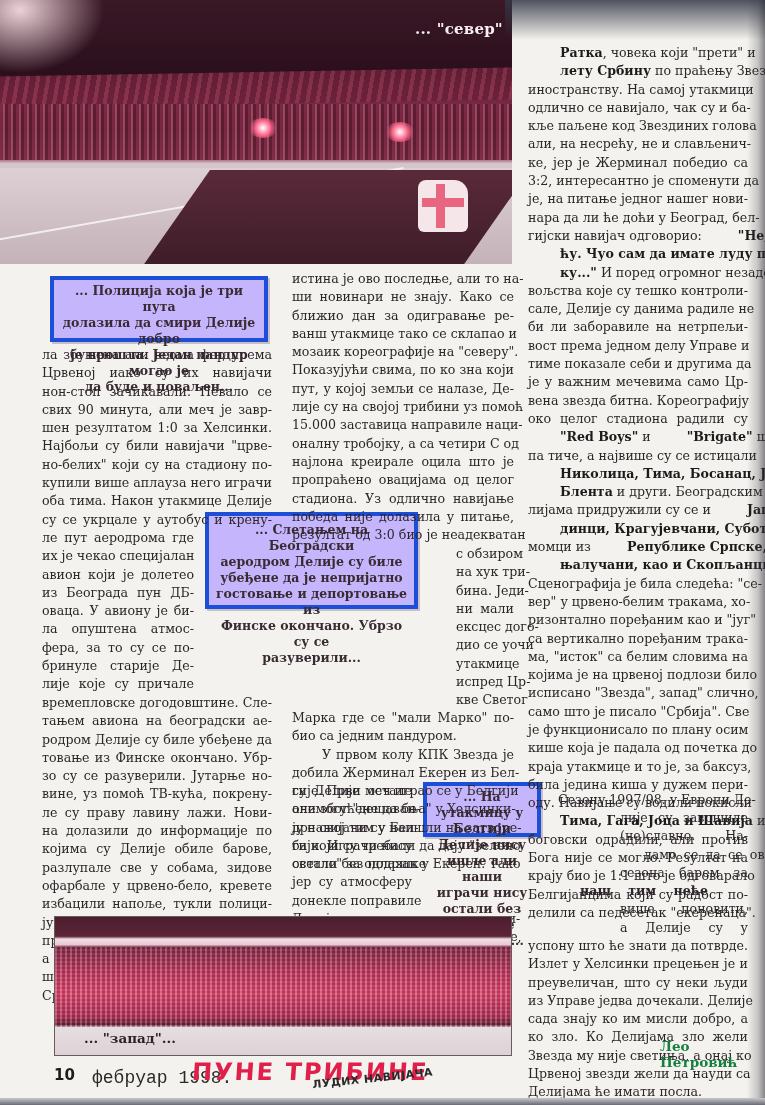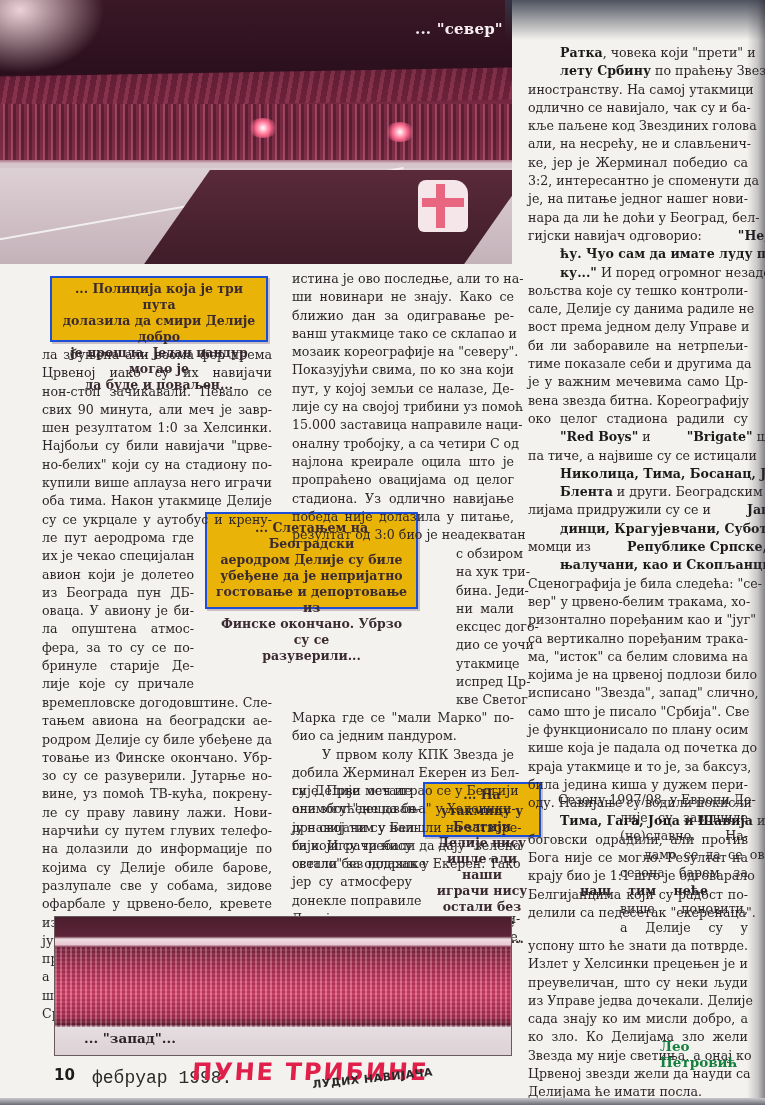--- a/index.html
+++ b/index.html
@@ -58,21 +58,21 @@
   }
   .photo-top .fan::before { left:18px; top:4px; width:9px; height:44px; }
   .photo-top .fan::after { left:4px; top:18px; width:42px; height:9px; }
   .caption-sever {
     position:absolute; left:415px; top:20px; color:#f6eef0; font-size:15px; font-weight:bold;
     letter-spacing:.2px;
   }
 
   
   .pullquote {
-    position:absolute; background:#eab308; border:2px solid #1d4ed8;
+    position:absolute; background:#c4b5fd; border:4px solid #1d4ed8;
     box-shadow:2px 2px 0 #c8c0c4;
     font-family:"DejaVu Serif", serif; font-weight:bold; font-size:12.5px; line-height:16px;
     color:#3a2a32; text-align:center; padding:3px 6px; box-sizing:border-box;
   }
   .pq1 { left:50px; top:276px; width:218px; height:66px; }
   .pq2 { left:205px; top:512px; width:213px; height:97px; padding-top:6px; }
   .pq3 { left:423px; top:782px; width:118px; height:55px; }
 
   
   .col { position:absolute; font-size:12.6px; line-height:18.3px; color:#2c262a; }
@@ -168,21 +168,20 @@
     <span class="line" style="width: 152px;">лије које су причале</span>
   </div>
 <div class="col c1b" style="top:694px;" id="c1b">
     <span class="line">времепловске догодовштине. Сле-</span>
     <span class="line">тањем авиона на београдски ае-</span>
     <span class="line">родром Делије су биле убеђене да</span>
     <span class="line">товање из Финске окончано. Убр-</span>
     <span class="line">зо су се разуверили. Јутарње но-</span>
     <span class="line">вине, уз помоћ ТВ-кућа, покрену-</span>
     <span class="line">ле су праву лавину лажи. Нови-</span>
-    <span class="line">нарчићи су путем глувих телефо-</span>
     <span class="line">на долазили до информације по</span>
     <span class="line">којима су Делије обиле барове,</span>
     <span class="line">разлупале све у собама, зидове</span>
     <span class="line">офарбале у црвено-бело, кревете</span>
     <span class="line">избацили напоље, тукли полици-</span>
     <span class="line">ју, демолирали целу Финску, за-</span>
     <span class="line">претиле трећим светским ратом,</span>
     <span class="line">а ванземаљцима објавили рат,</span>
     <span class="line">што нам се, зар не, дозвољава, јер</span>
     <span class="line">Срби су небески народ. Права</span>
@@ -250,22 +249,22 @@
     <span class="line">али, на несрећу, не и слављенич-</span>
     <span class="line">ке, јер је Жерминал победио са</span>
     <span class="line">3:2, интересантно је споменути да</span>
     <span class="line">је, на питање једног нашег нови-</span>
     <span class="line">нара да ли ће доћи у Београд, бел-</span>
     <span class="line">гијски навијач одговорио: <b>"Не, не-</b></span>
     <span class="line"><b>ћу. Чуо сам да имате луду публи-</b></span>
     <span class="line"><b>ку..."</b> И поред огромног незадо-</span>
     <span class="line">вољства које су тешко контроли-</span>
     <span class="line">сале, Делије су данима радиле не</span>
+    <span class="line">би ли заборавиле на нетрпељи-</span>
     <span class="line">вост према једном делу Управе и</span>
-    <span class="line">би ли заборавиле на нетрпељи-</span>
     <span class="line">тиме показале себи и другима да</span>
     <span class="line">је у важним мечевима само Цр-</span>
     <span class="line">вена звезда битна. Кореографију</span>
     <span class="line">око целог стадиона радили су</span>
     <span class="line"><b>"Red Boys"</b> и <b>"Brigate"</b> што се еки-</span>
     <span class="line">па тиче, а највише су се истицали</span>
     <span class="line"><b>Николица, Тима, Босанац, Јоца,</b></span>
     <span class="line"><b>Блента</b> и други. Београдским Де-</span>
     <span class="line">лијама придружили су се и <b>Јаго-</b></span>
     <span class="line"><b>динци, Крагујевчани, Суботичани,</b></span>

